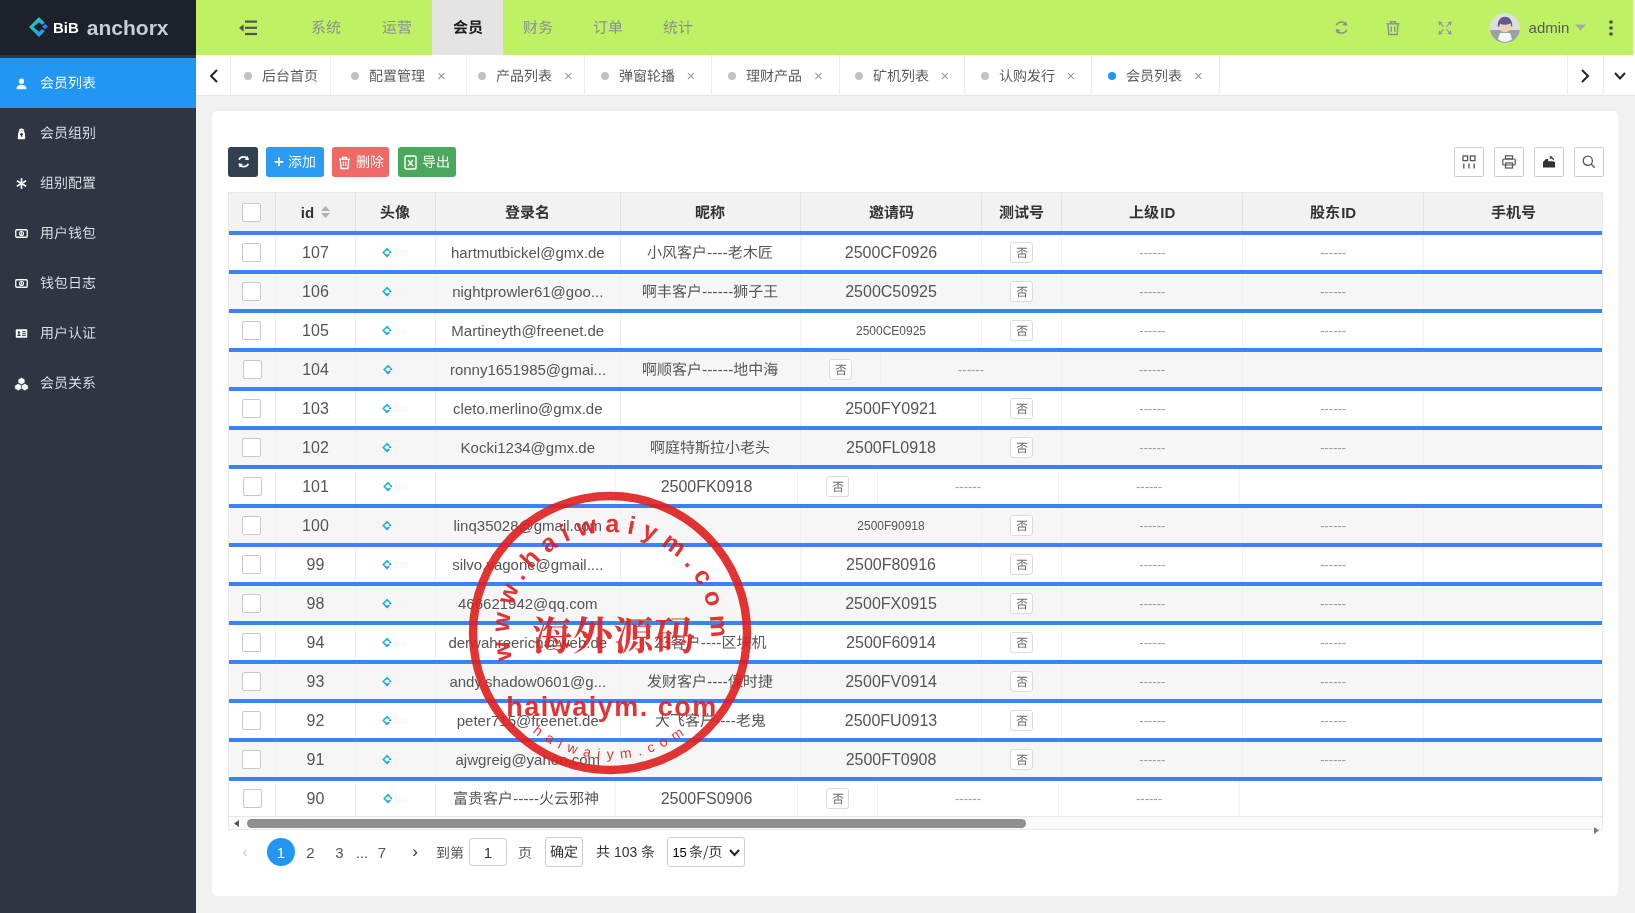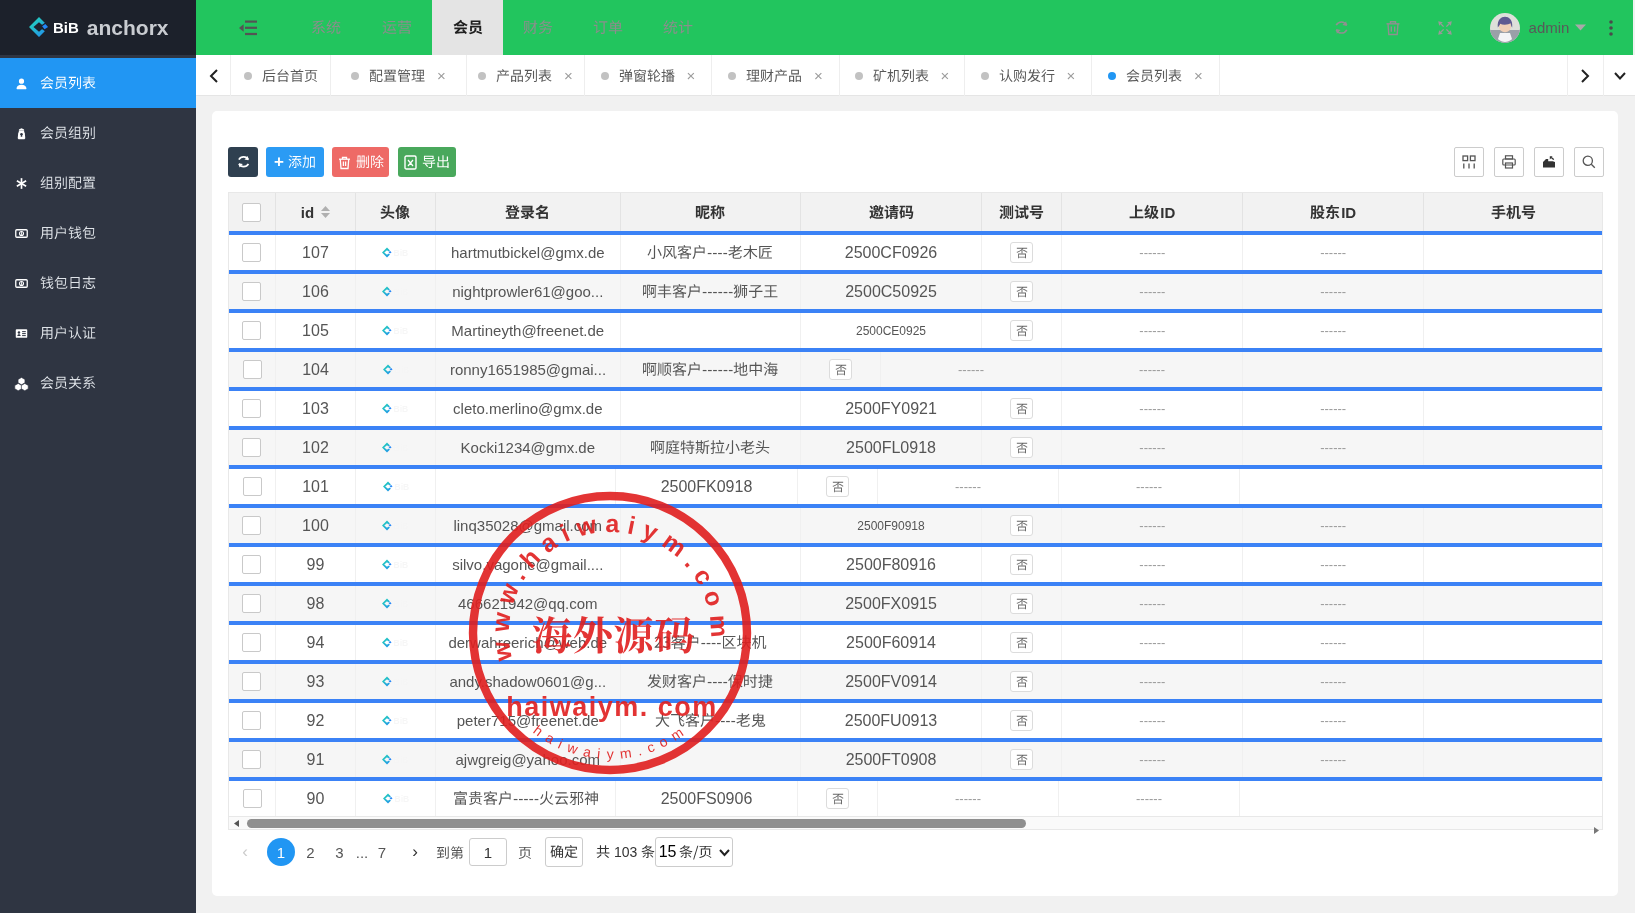--- a/index.html
+++ b/index.html
@@ -4,21 +4,21 @@
 html,body{width:1635px;height:913px;overflow:hidden;font-family:"Liberation Sans",sans-serif;background:#f1f1f1;position:relative}
 svg.t{display:inline-block;vertical-align:middle}
 
 #side{position:absolute;left:0;top:0;width:196px;height:913px;background:#2f3542;z-index:5}
 #logo{height:55px;background:#1c212b;display:flex;align-items:center;padding-left:31px}
 #menu{padding-top:3px}
 .mi{height:50px;display:flex;align-items:center;padding-left:15px;color:#dfe3e8}
 .mi .ic{width:13px;height:14px;margin-right:12px;display:flex;align-items:center;justify-content:center}
 .mi.on{background:#2196f3;color:#fff}
 
-#nav{position:absolute;left:196px;top:0;right:2px;height:55px;background:#22c55e}
+#nav{position:absolute;left:196px;top:0;right:2px;height:55px;background:#bef264}
 .nvi{position:absolute;top:0;height:55px;display:flex;align-items:center;justify-content:center}
 
 #tabs{position:absolute;left:196px;top:55px;right:0;height:41px;background:#fff;border-bottom:1px solid #e5e5e5;display:flex}
 .tab{height:41px;display:flex;align-items:center;justify-content:center;border-right:1px solid #eee}
 .dot{width:8px;height:8px;border-radius:50%;background:#c2c2c2;margin-right:10px}
 .tx{color:#9c9c9c;font-size:15px;margin-left:12px}
 
 #content{position:absolute;left:196px;top:97px;right:0;bottom:0;background:#f1f1f1}
 #card{position:absolute;left:16px;top:14px;width:1406px;height:785px;background:#fff;border-radius:5px}
 .btn{height:30px;border-radius:3px;display:inline-flex;align-items:center;justify-content:center;color:#fff;font-size:14px;position:absolute;top:36px}
@@ -1367,21 +1367,21 @@
         </div>
         <div style="margin-left:13px;font-size:14px;color:#333;display:flex;align-items:center"><svg class="t" width="14.0" height="14" style="overflow:visible">
             <g fill="#333" transform="translate(0,11.90) scale(0.1400)">
               <use href="#g112" x="0"></use>
             </g>
           </svg><span style="width:4px"></span>103<span style="width:4px"></span><svg class="t" width="14.0" height="14" style="overflow:visible">
             <g fill="#333" transform="translate(0,11.90) scale(0.1400)">
               <use href="#g113" x="0"></use>
             </g>
           </svg></div>
-        <div class="pbox" style="width:78px;height:30px;font-size:16px">15<span style="width:2px"></span><svg class="t" width="33.5" height="14" style="overflow:visible">
+        <div class="pbox" style="width:78px;height:30px;margin-left:12px;font-size:13px">15<span style="width:2px"></span><svg class="t" width="33.5" height="14" style="overflow:visible">
             <g fill="#333" transform="translate(0,11.90) scale(0.1400)">
               <use href="#g113" x="0"></use>
               <use href="#g114" x="100"></use>
               <use href="#g31" x="139"></use>
             </g>
           </svg><span style="width:7px"></span><svg width="11" height="7" viewBox="0 0 11 7" style="overflow:visible;">
             <path d="M1 1l4.5 5L10 1" stroke="#222" stroke-width="2" fill="none"></path>
           </svg></div>
       </div>
     </div>

